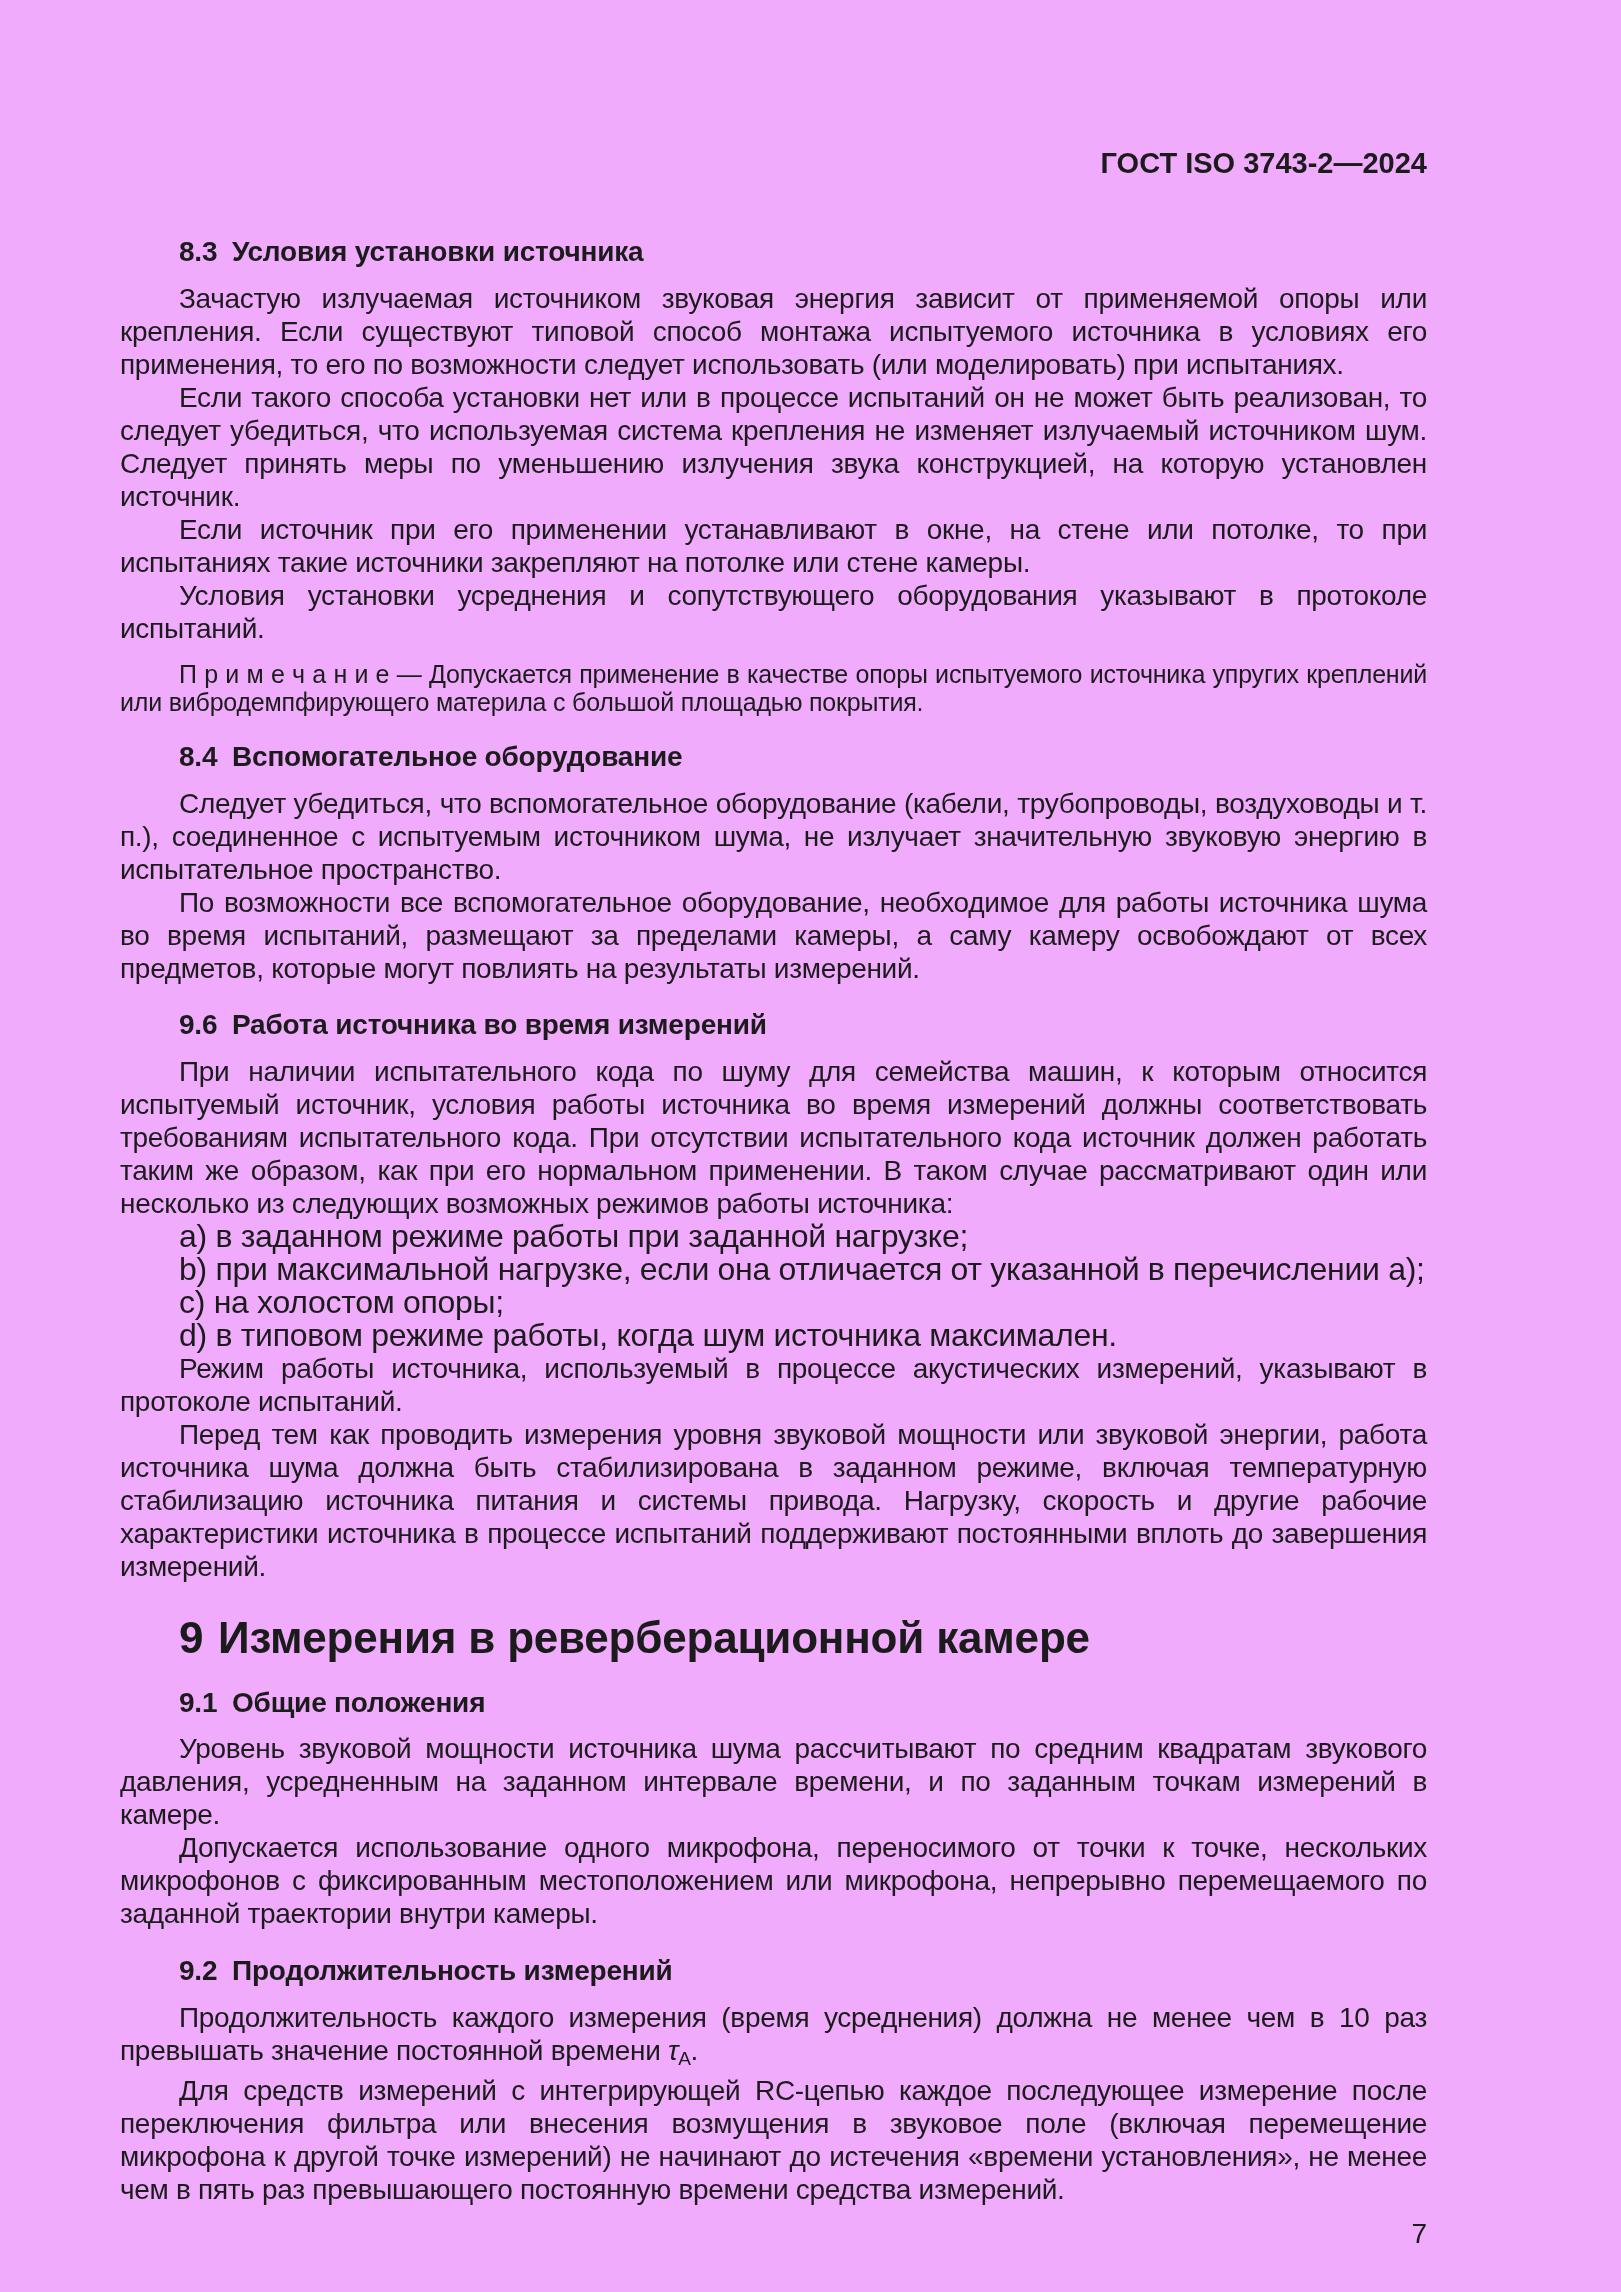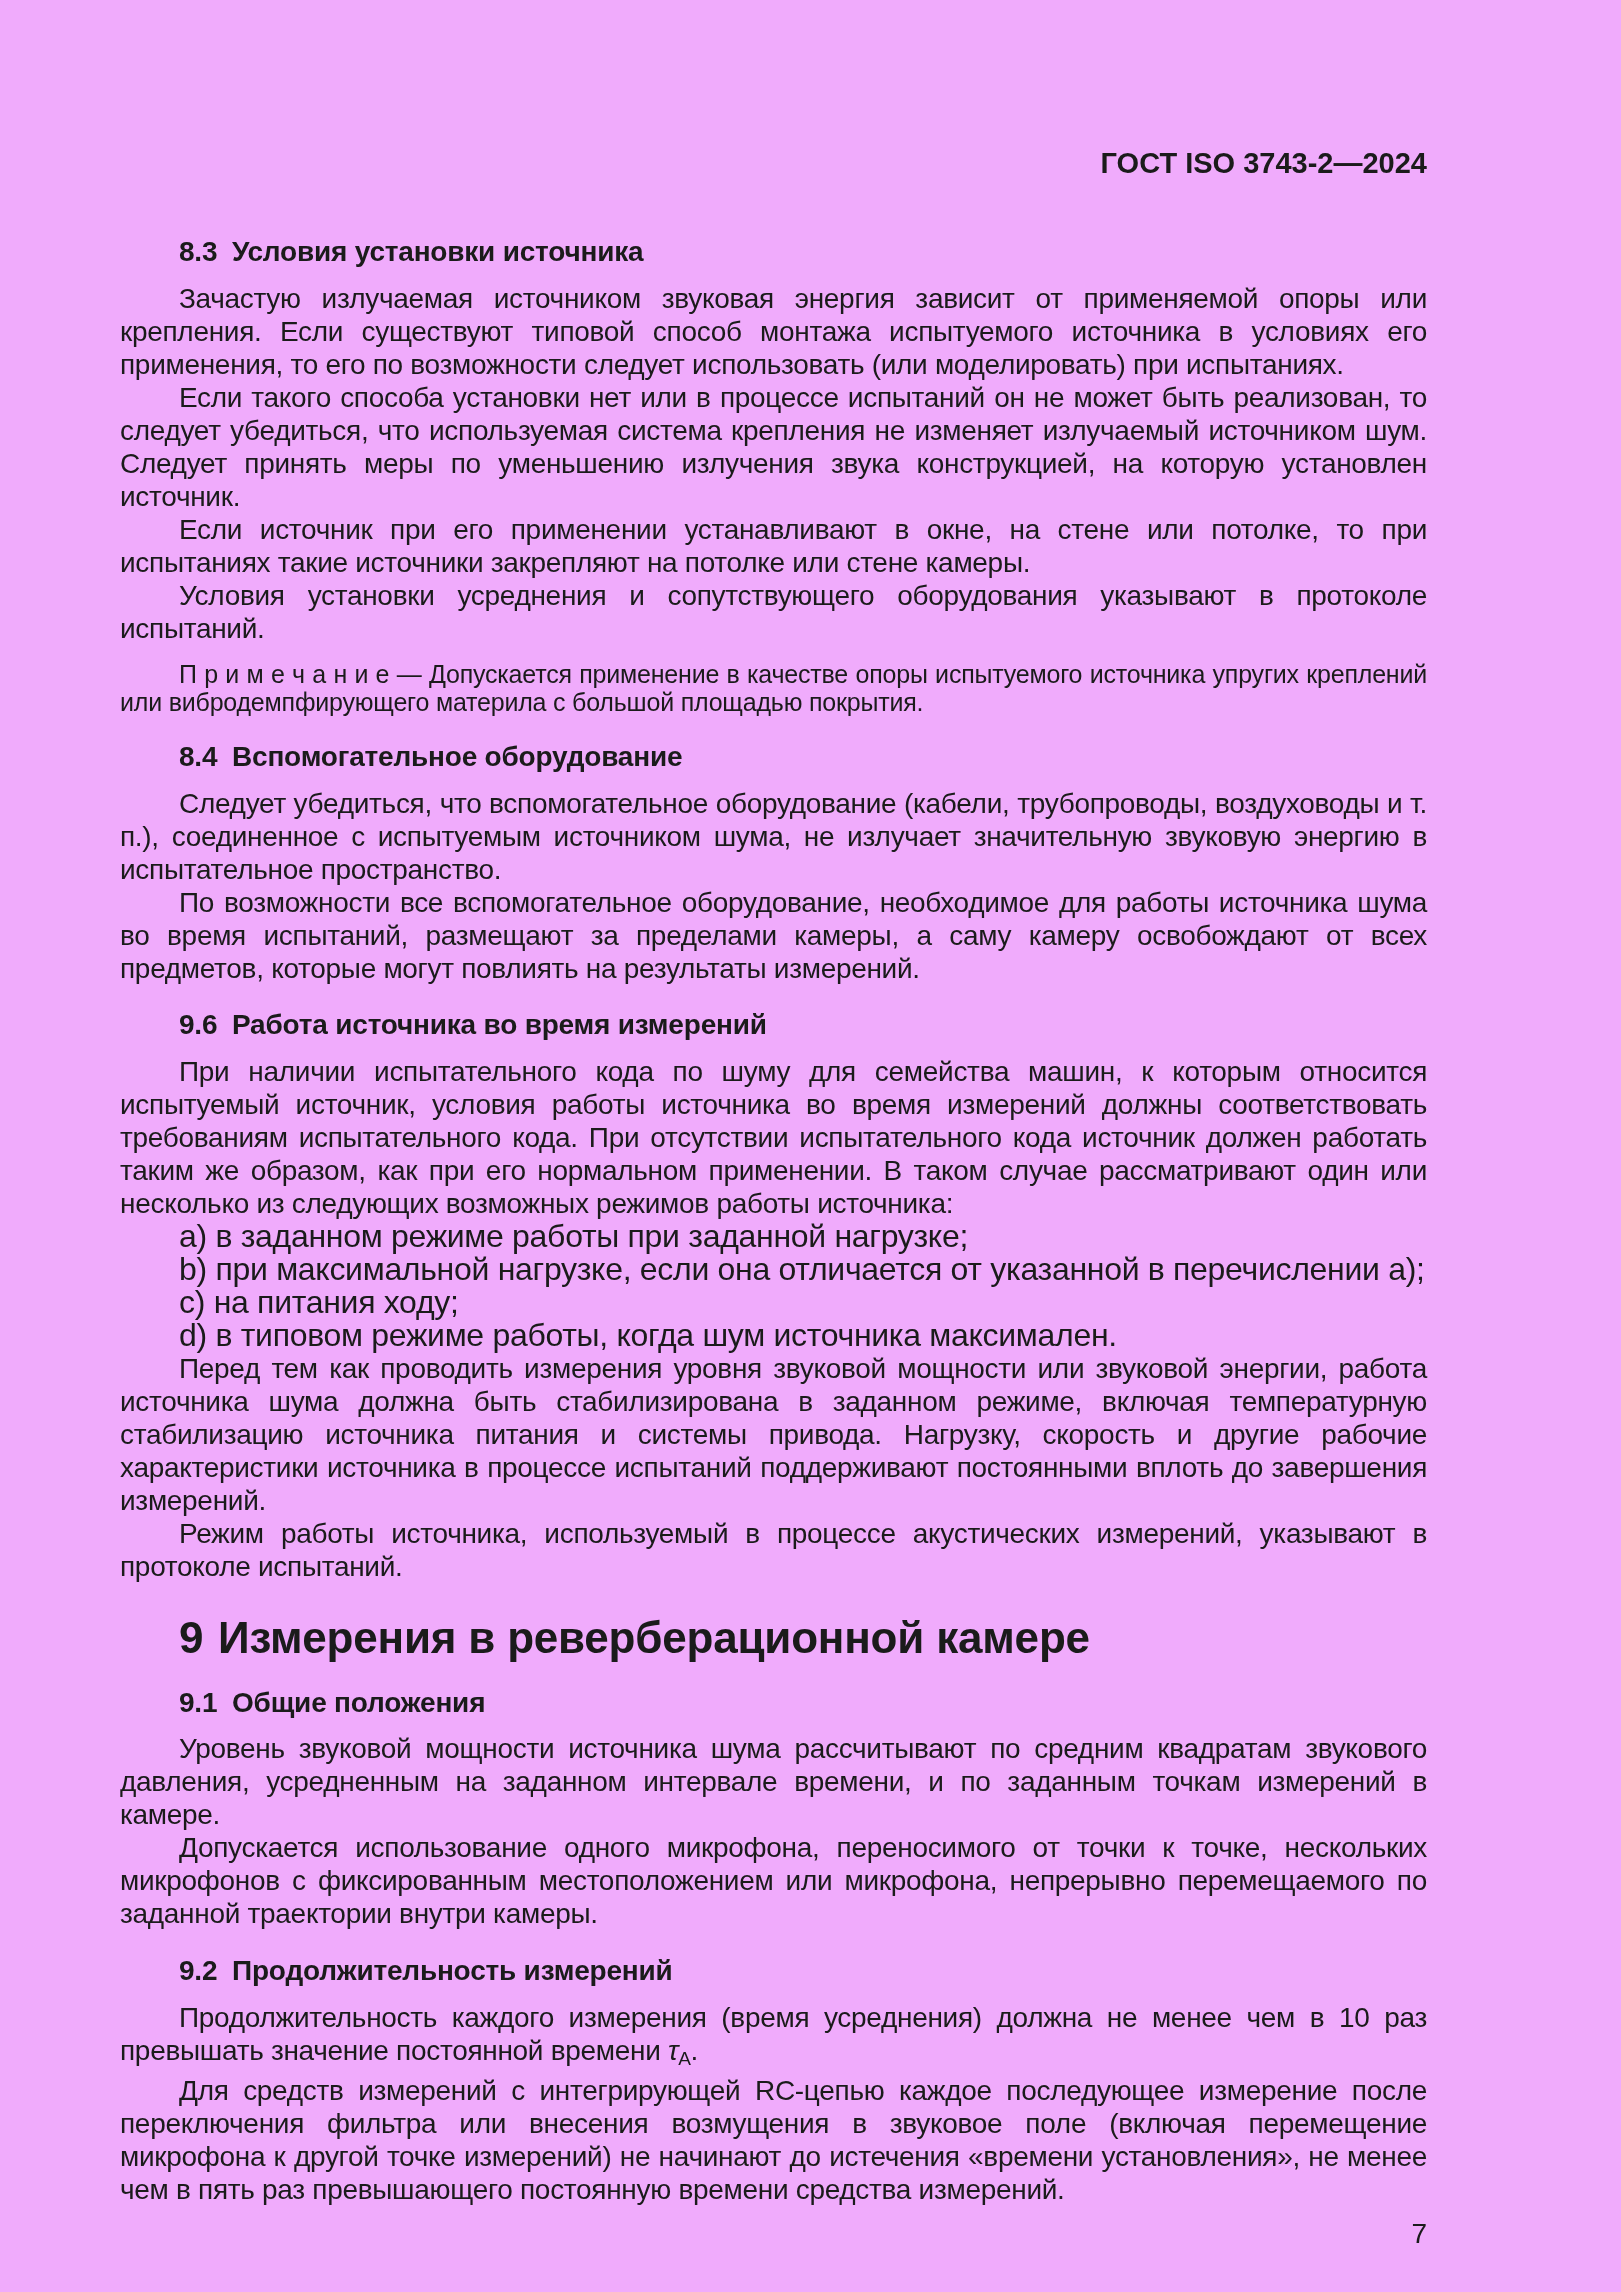--- a/index.html
+++ b/index.html
@@ -116,25 +116,25 @@
     <p class="body-para">По возможности все вспомогательное оборудование, необходимое для работы источника шума во время испытаний, размещают за пределами камеры, а саму камеру освобождают от всех предметов, которые могут повлиять на результаты измерений.</p>
 
     <h3 class="sec-heading">
       <span class="h-num">9.6</span><span>Работа источника во время измерений</span>
     </h3>
 
     <p class="body-para">При наличии испытательного кода по шуму для семейства машин, к которым относится испытуемый источник, условия работы источника во время измерений должны соответствовать требованиям испытательного кода. При отсутствии испытательного кода источник должен работать таким же образом, как при его нормальном применении. В таком случае рассматривают один или несколько из следующих возможных режимов работы источника:</p>
 
     <p class="list-item"><span>a)</span>&nbsp;<span>в заданном режиме работы при заданной нагрузке;</span></p>
     <p class="list-item"><span>b)</span>&nbsp;<span>при максимальной нагрузке, если она отличается от указанной в перечислении a);</span></p>
-    <p class="list-item"><span>c)</span>&nbsp;<span>на питания ходу;</span></p>
+    <p class="list-item"><span>c)</span>&nbsp;<span>на холостом опоры;</span></p>
     <p class="list-item"><span>d)</span>&nbsp;<span>в типовом режиме работы, когда шум источника максимален.</span></p>
 
+    <p class="body-para">Режим работы источника, используемый в процессе акустических измерений, указывают в протоколе испытаний.</p>
     <p class="body-para">Перед тем как проводить измерения уровня звуковой мощности или звуковой энергии, работа источника шума должна быть стабилизирована в заданном режиме, включая температурную стабилизацию источника питания и системы привода. Нагрузку, скорость и другие рабочие характеристики источника в процессе испытаний поддерживают постоянными вплоть до завершения измерений.</p>
-    <p class="body-para">Режим работы источника, используемый в процессе акустических измерений, указывают в протоколе испытаний.</p>
 
     <h2 class="chapter-heading">
       <span class="h-num">9</span><span>Измерения в реверберационной камере</span>
     </h2>
 
     <h3 class="sec-heading">
       <span class="h-num">9.1</span><span>Общие положения</span>
     </h3>
 
     <p class="body-para">Уровень звуковой мощности источника шума рассчитывают по средним квадратам звукового давления, усредненным на заданном интервале времени, и по заданным точкам измерений в камере.</p>

